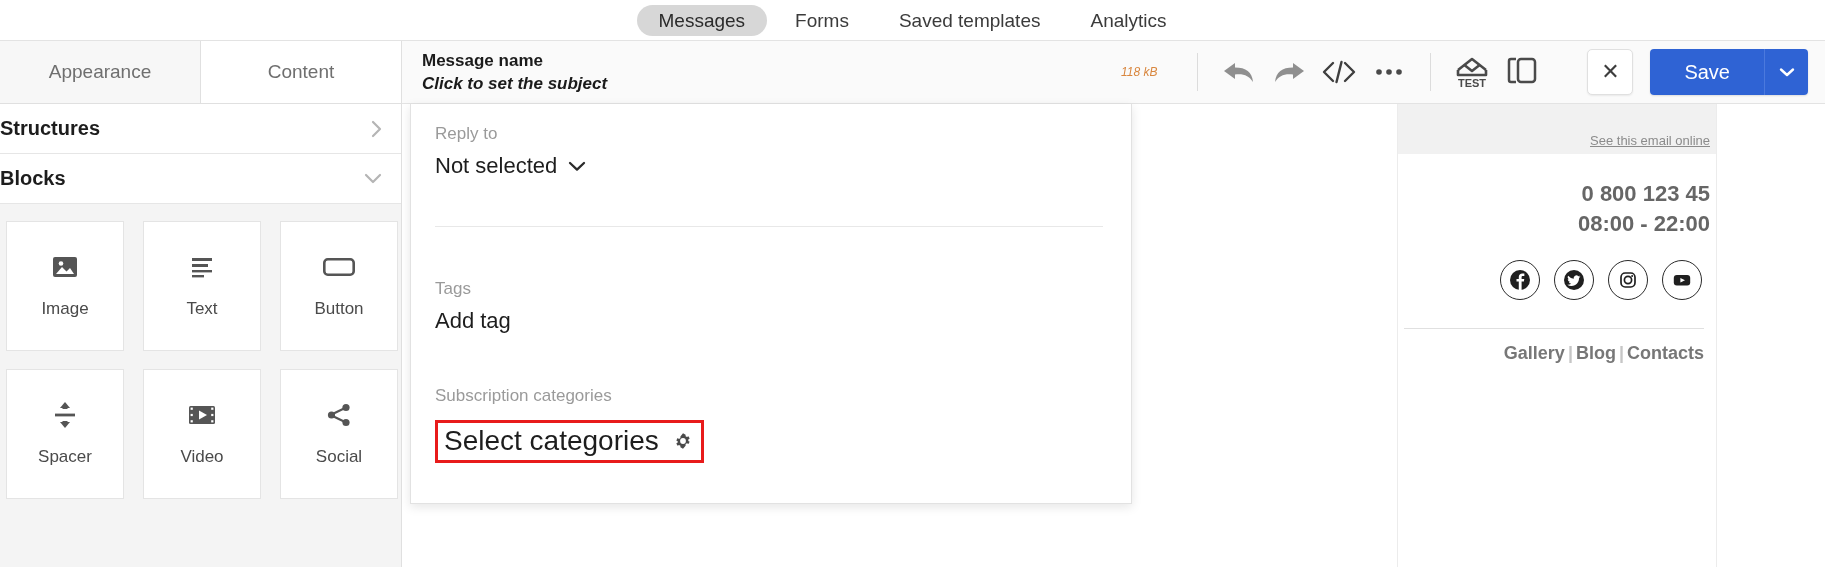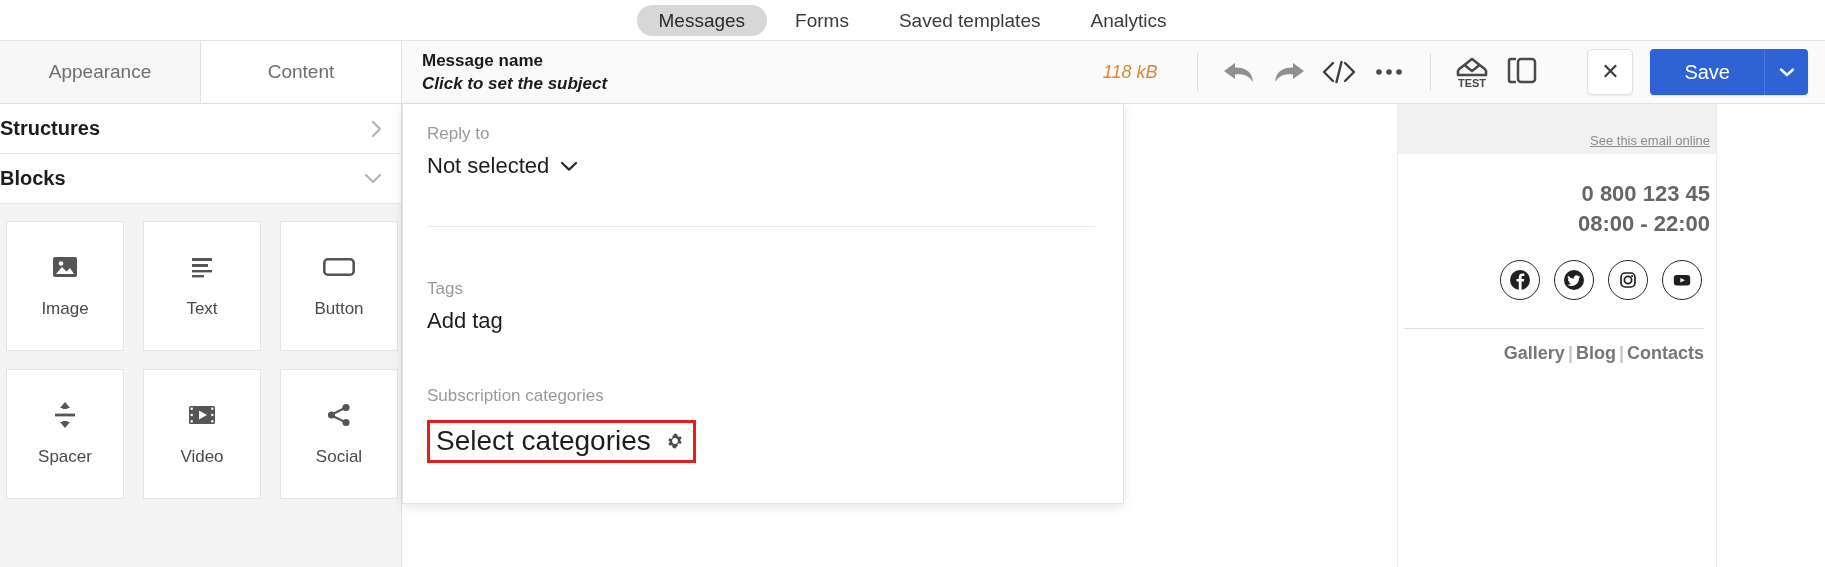--- a/index.html
+++ b/index.html
@@ -90,21 +90,21 @@
     border-bottom: 1px solid #e3e3e3;
     display: flex;
     align-items: center;
     background: #fafafa;
     padding-left: 20px;
   }
   .msg-title { display: flex; flex-direction: column; gap: 3px; min-width: 300px; }
   .msg-name { font-size: 17px; font-weight: 700; color: #1b1b1b; }
   .msg-sub { font-size: 17px; font-weight: 700; font-style: italic; color: #1b1b1b; }
   .tb-spacer { flex: 1; }
-  .size-badge { font-size: 18px; font-style: italic; color: #d9873f; margin-right: 24px; white-space:nowrap; }
+  .size-badge { font-size: 12px; font-style: italic; color: #d9873f; margin-right: 24px; white-space:nowrap; }
   .tb-sep { width:1px; height:38px; background:#dcdcdc; margin: 0 16px; }
   .tb-icons { display: flex; align-items: center; gap: 0px; }
   .tb-btn {
     width: 50px; height: 44px;
     display:flex; align-items:center; justify-content:center;
     color:#8a8a8a; cursor:pointer;
   }
   .tb-btn.dark { color:#4d4d4d; }
   .tb-right { display:flex; align-items:center; padding-right: 17px; gap: 0; }
   .close-btn {
@@ -152,21 +152,21 @@
     color:#1f1f1f; cursor:pointer;
   }
   .email-rule { height:1px; background:#e0e0e0; margin: 28px 6px 0 6px; }
   .email-nav { display:flex; align-items:center; justify-content:flex-end; gap: 3px; padding: 14px 6px 0 0; font-weight: bold; }
   .email-nav a { font-size: 18px; color:#777; white-space:nowrap; }
   .email-nav .div { color:#c6c6c6; font-size:18px; }
 
   
   .popover {
     position: absolute;
-    left: 0px; top: 63px;
+    left: 8px; top: 63px;
     width: 722px; height: 400px;
     background: #fff;
     border: 1px solid #e2e2e2;
     border-top: none;
     box-shadow: 0 3px 10px rgba(0,0,0,.10);
     padding: 20px 28px 0 24px;
     z-index: 30;
   }
   .field-label { font-size: 17px; color:#9a9a9a; margin-bottom: 9px; }
   .field-value { font-size: 22px; color:#1d1d1d; display:flex; align-items:center; gap: 10px; cursor:pointer; }

